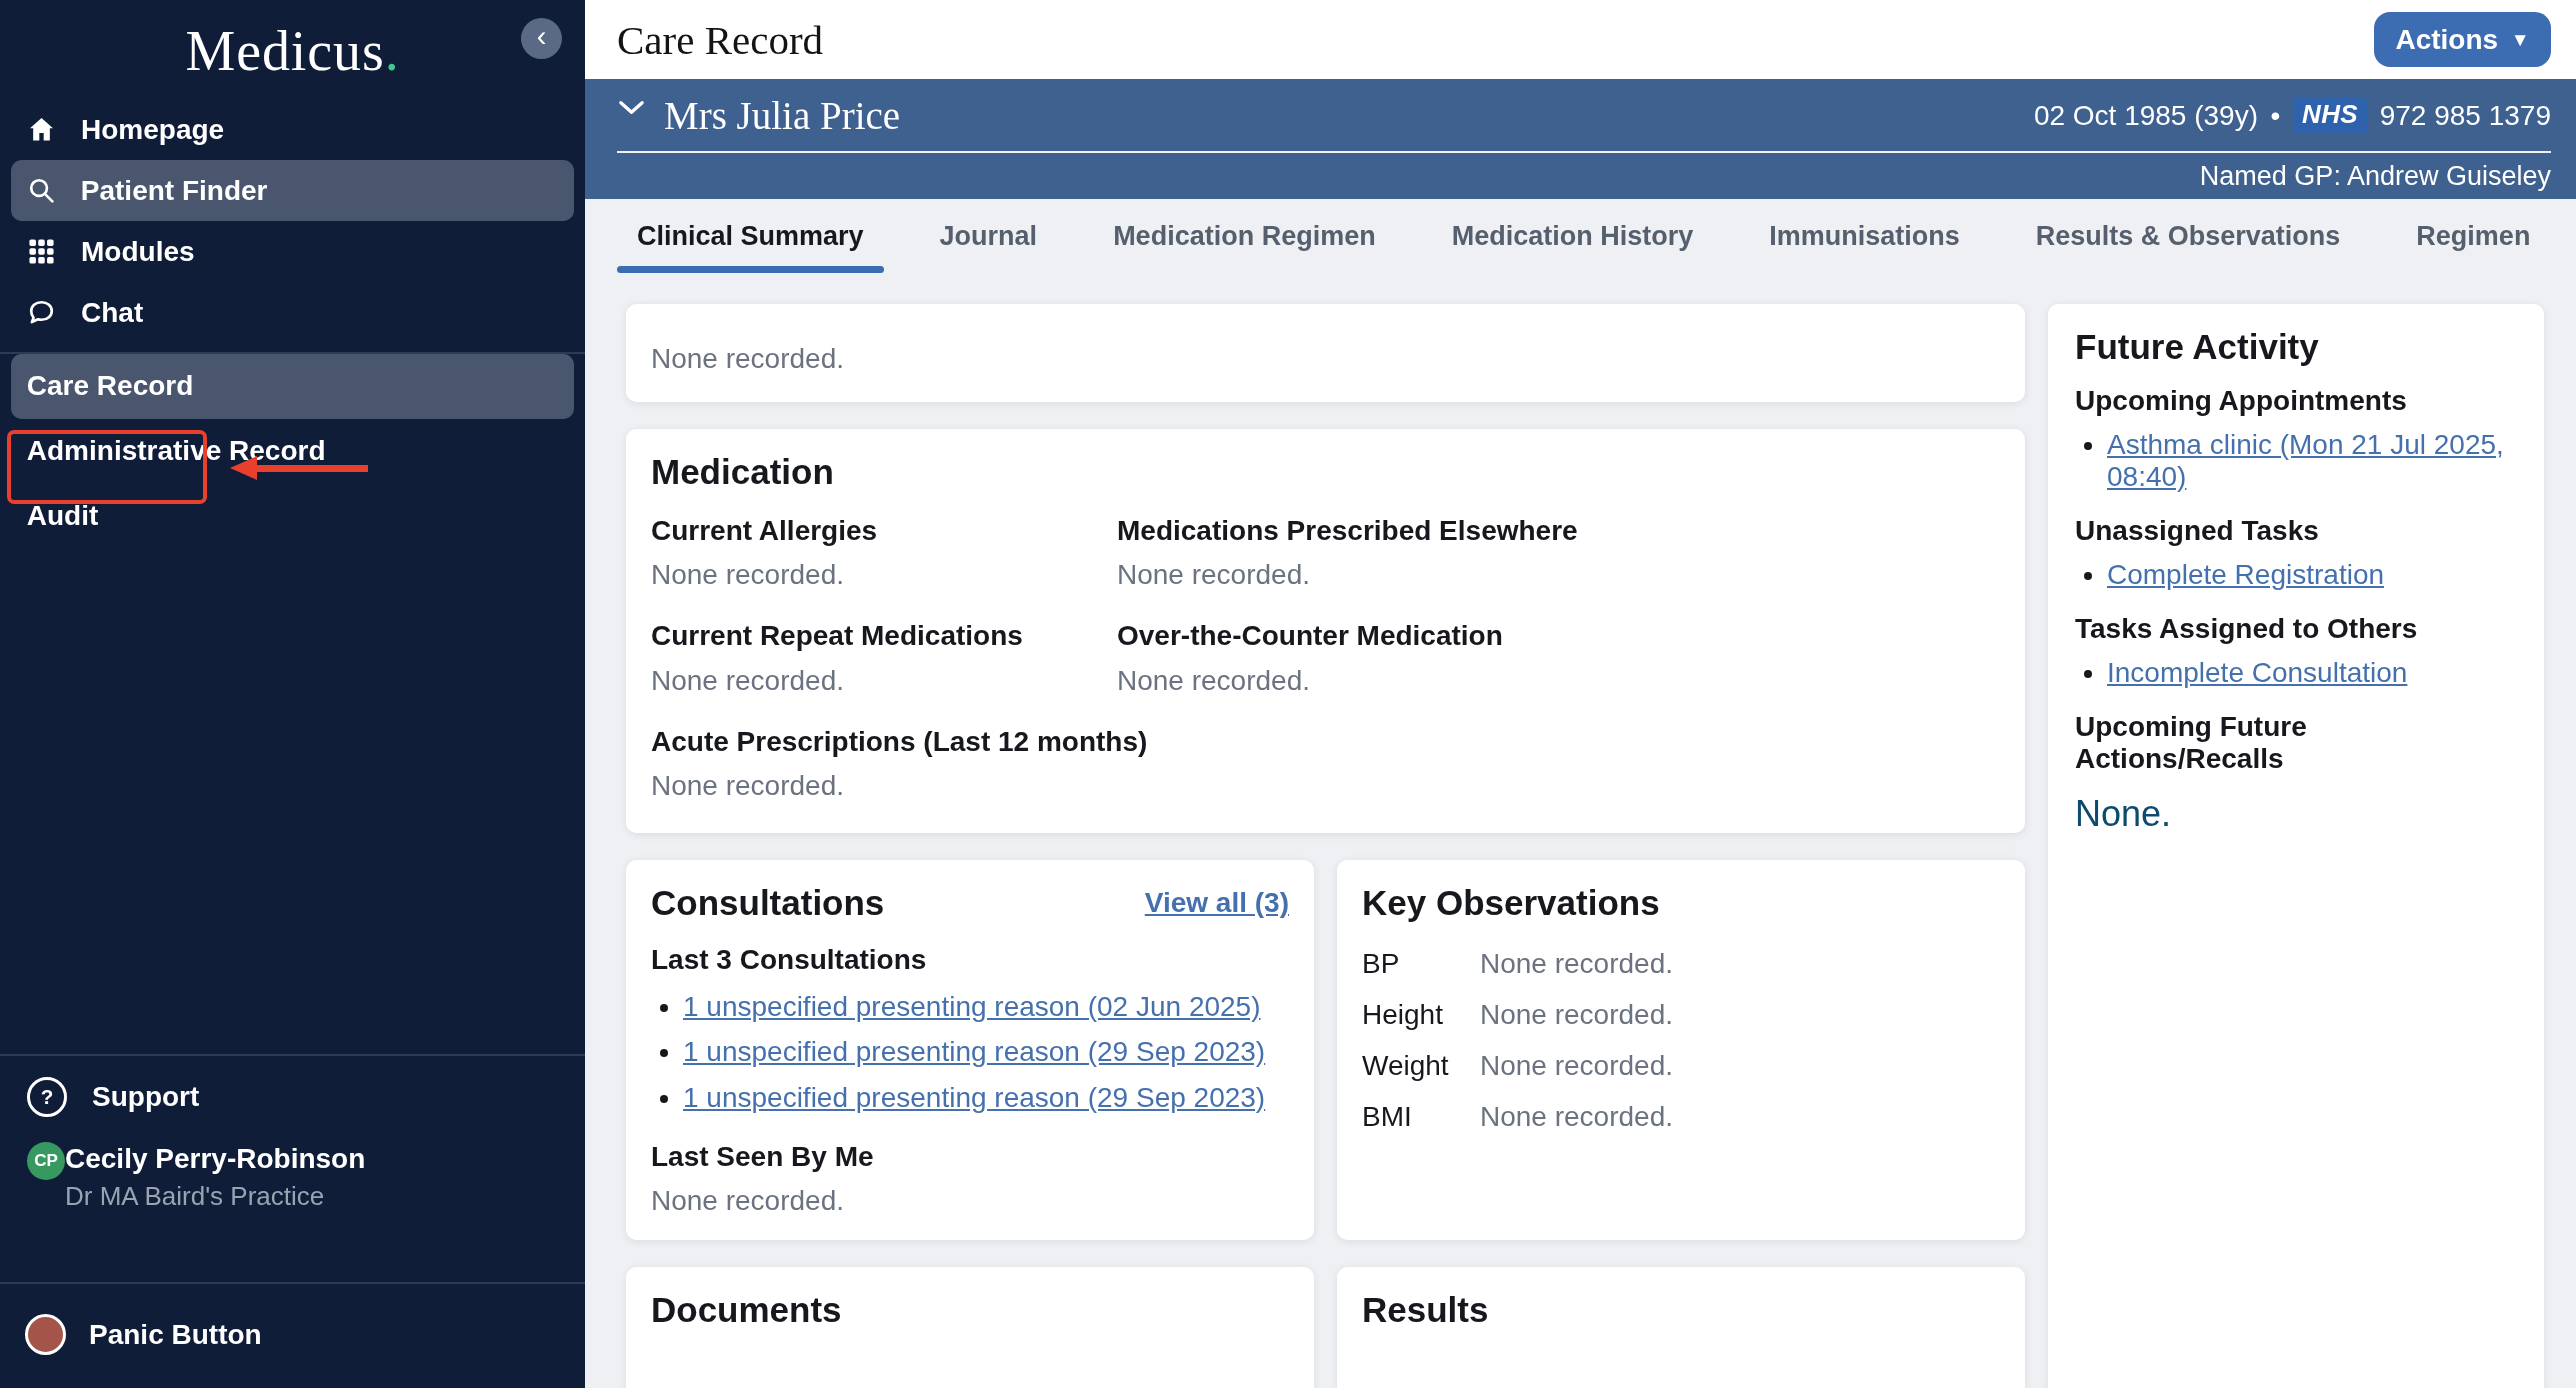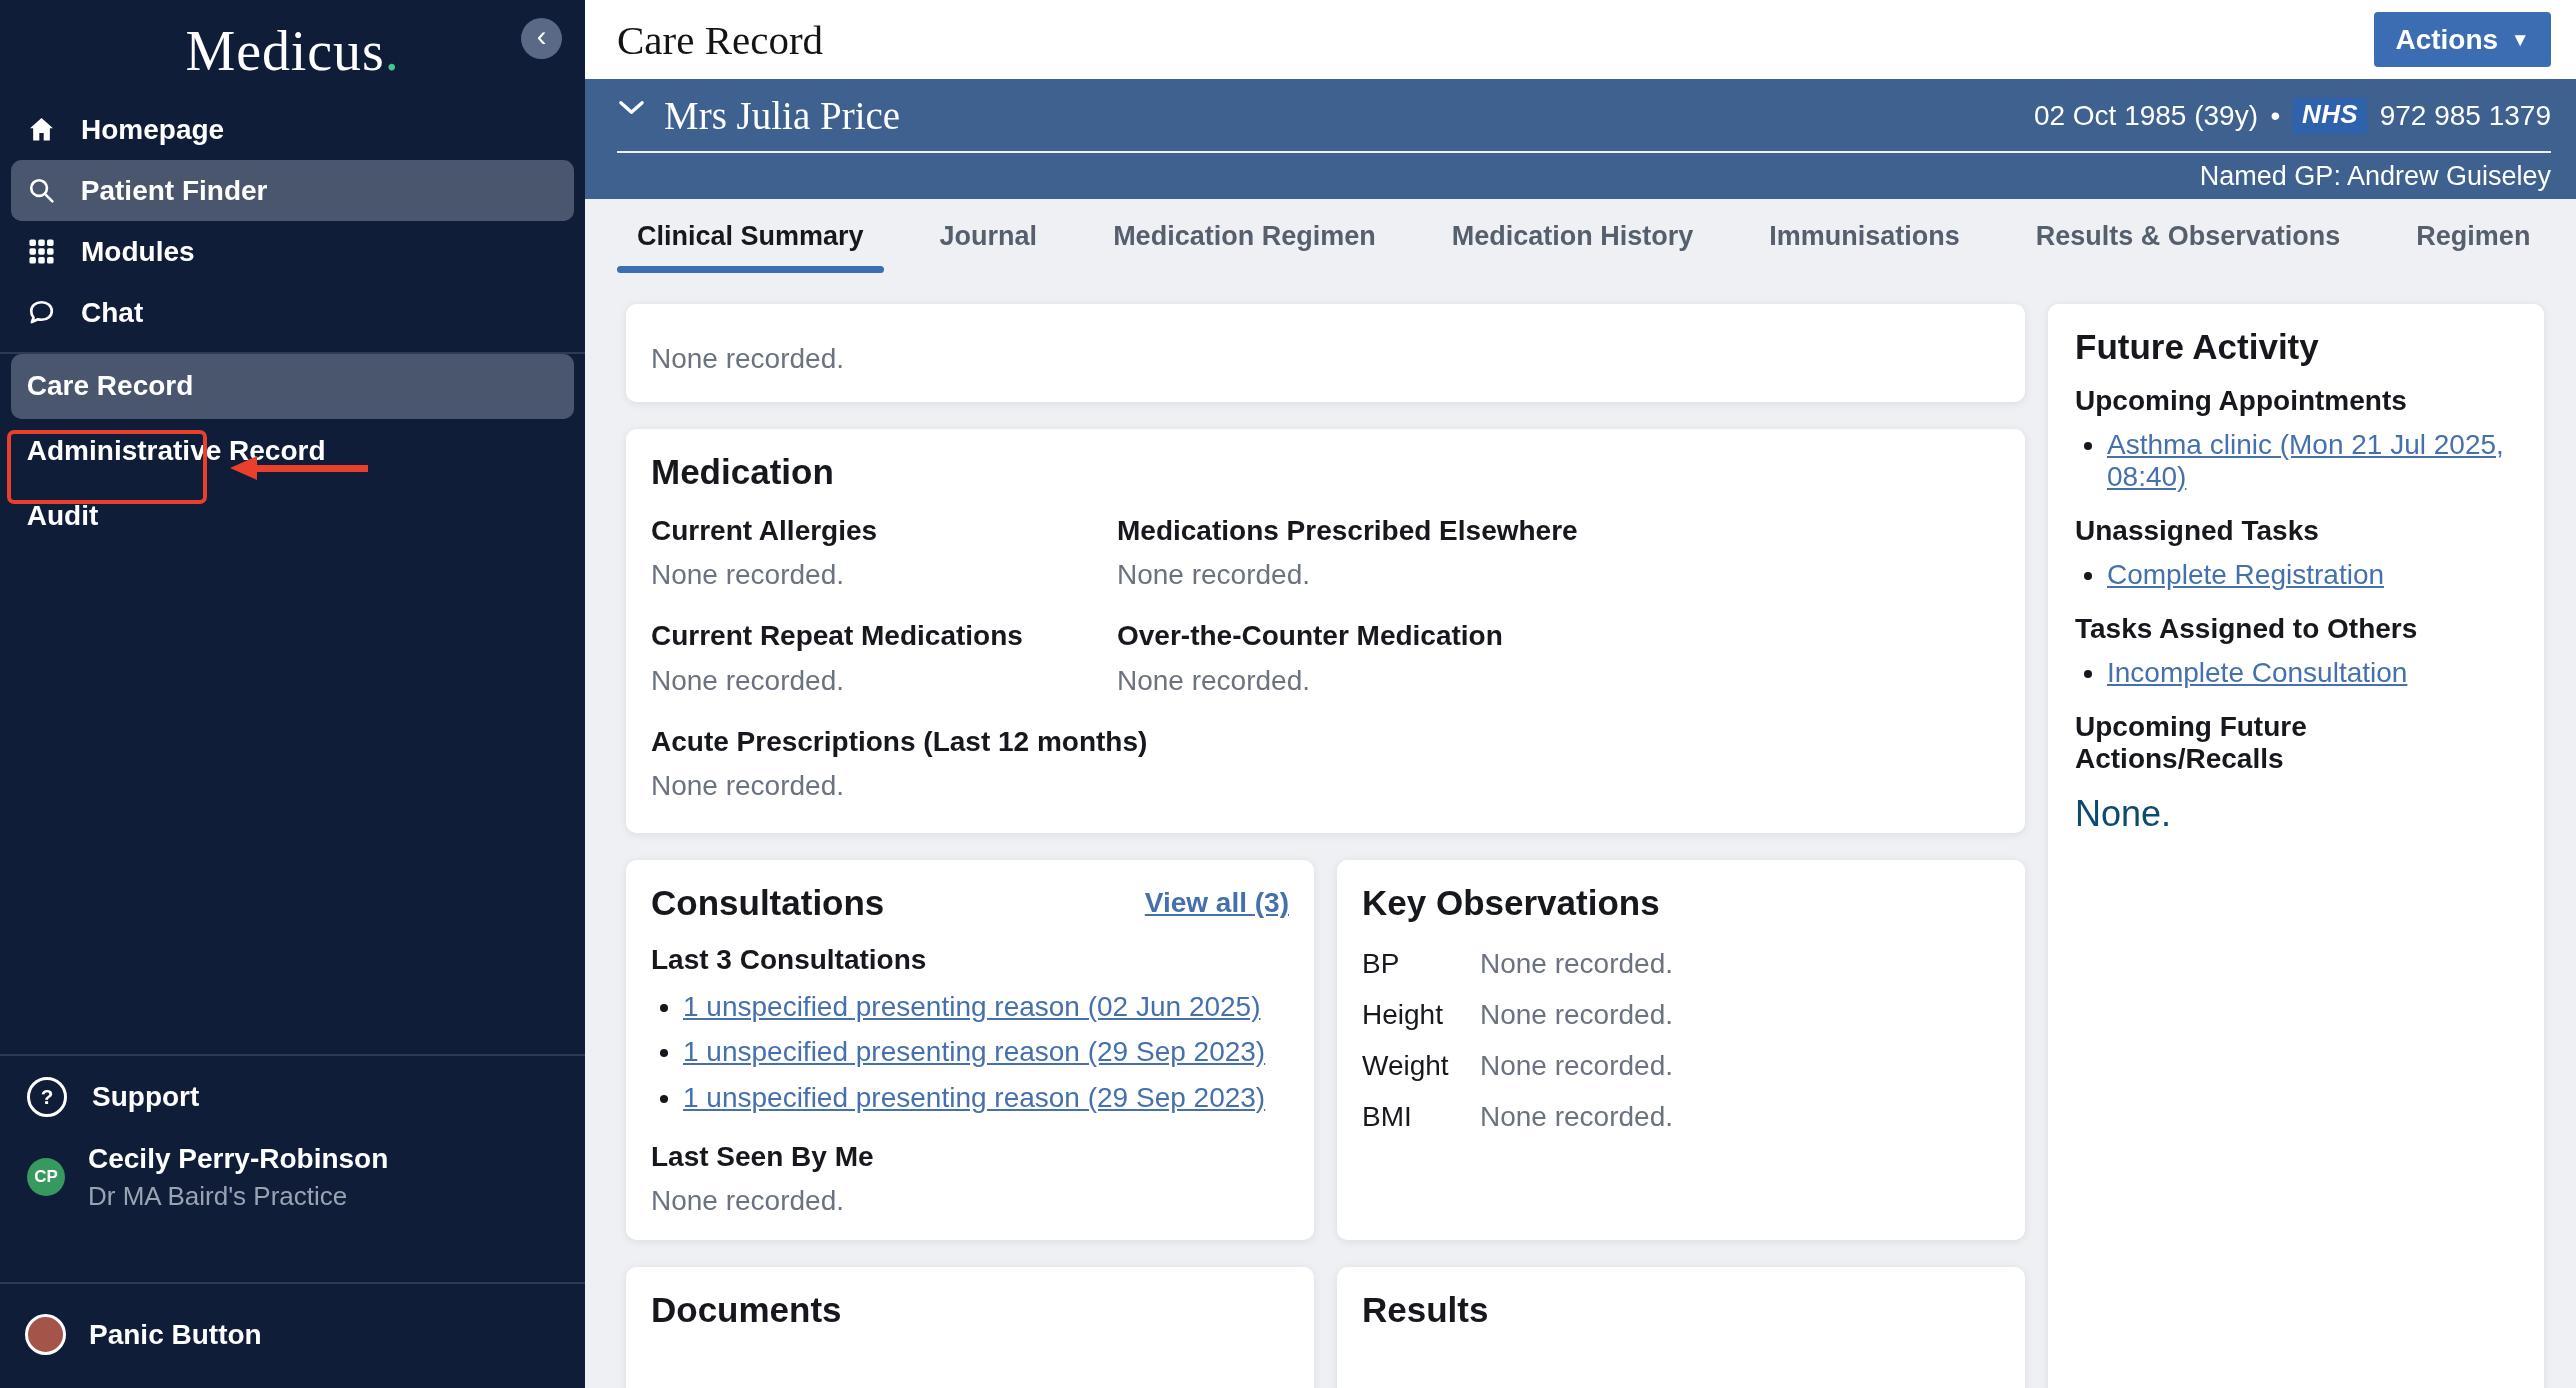--- a/index.html
+++ b/index.html
@@ -35,21 +35,21 @@
   .icon svg{width:29px;height:29px;display:block;}
   .divider{height:1.8px;background:#2c3a55;margin:9px 0 0;}
   .section-label{color:#99a2b4;font-weight:700;font-size:27px;margin:27px 0 21.5px 14.4px;}
   .record-nav{display:flex;flex-direction:column;}
   .record-nav .nav-item{height:65px;}
   .spacer{flex:1;}
   .help-ring{
     width:34px;height:34px;border:3.1px solid #fff;border-radius:50%;
     display:flex;align-items:center;justify-content:center;font-size:20.6px;font-weight:800;flex:none;
   }
-  .user-row{display:flex;gap:23px;padding:0 16px 0 27px;align-items:center;margin-top:14.4px;cursor:pointer;}
+  .user-row{display:flex;padding:0 16px 0 27px;margin-top:14.4px;cursor:pointer;}
   .avatar{
     width:38px;height:38px;border-radius:50%;background:#379960;flex:none;
     display:flex;align-items:center;justify-content:center;font-size:17px;font-weight:700;
   }
   .user-name{font-weight:700;font-size:28px;line-height:1.2;}
   .user-practice{color:#9aa3b2;font-size:26px;margin-top:5.4px;}
   .divider.d2{margin-top:70px;}
   .panic-row{margin-top:20px;margin-bottom:23px;padding-left:25px;height:61px;display:flex;align-items:center;gap:23px;font-weight:700;cursor:pointer;}
   .panic-dot{width:41px;height:41px;border-radius:50%;background:#a5544a;border:3.6px solid #fff;box-sizing:border-box;flex:none;}
 
@@ -60,21 +60,21 @@
   }
   .annot-arrow{position:absolute;left:230px;top:456px;width:138px;height:25px;z-index:5;pointer-events:none;}
   .annot-arrow .head{position:absolute;left:0;top:0;width:0;height:0;border-top:12.6px solid transparent;border-bottom:12.6px solid transparent;border-right:27px solid #e8402d;}
   .annot-arrow .shaft{position:absolute;left:21.5px;right:0;top:9px;height:7.2px;background:#e8402d;}
 
   
   .main{flex:1;display:flex;flex-direction:column;min-width:0;}
   .topbar{height:79px;background:#fff;display:flex;align-items:center;justify-content:space-between;padding:0 25px 0 32px;flex:none;}
   .page-title{font-family:"Liberation Serif",serif;font-size:41px;font-weight:400;color:#141414;}
   .actions-btn{
-    background:#3c6db2;color:#fff;border:none;border-radius:4px;
+    background:#3c6db2;color:#fff;border:none;border-radius:16px;
     font-family:"Liberation Sans",sans-serif;font-size:28px;font-weight:700;
     padding:11.7px 21.5px;display:flex;align-items:center;gap:12.6px;cursor:pointer;
   }
   .actions-caret{font-size:19px;line-height:1;}
 
   .banner{height:120px;flex:none;background:#3f6190;color:#fff;padding:0 25px 0 32px;display:flex;flex-direction:column;}
   .banner-row1{display:flex;justify-content:space-between;align-items:center;margin-top:14.4px;}
   .patient{display:flex;align-items:flex-start;gap:18px;cursor:pointer;}
   .patient-name{font-family:"Liberation Serif",serif;font-size:39px;}
   .banner-meta{display:flex;align-items:center;gap:12.6px;font-size:28px;}

